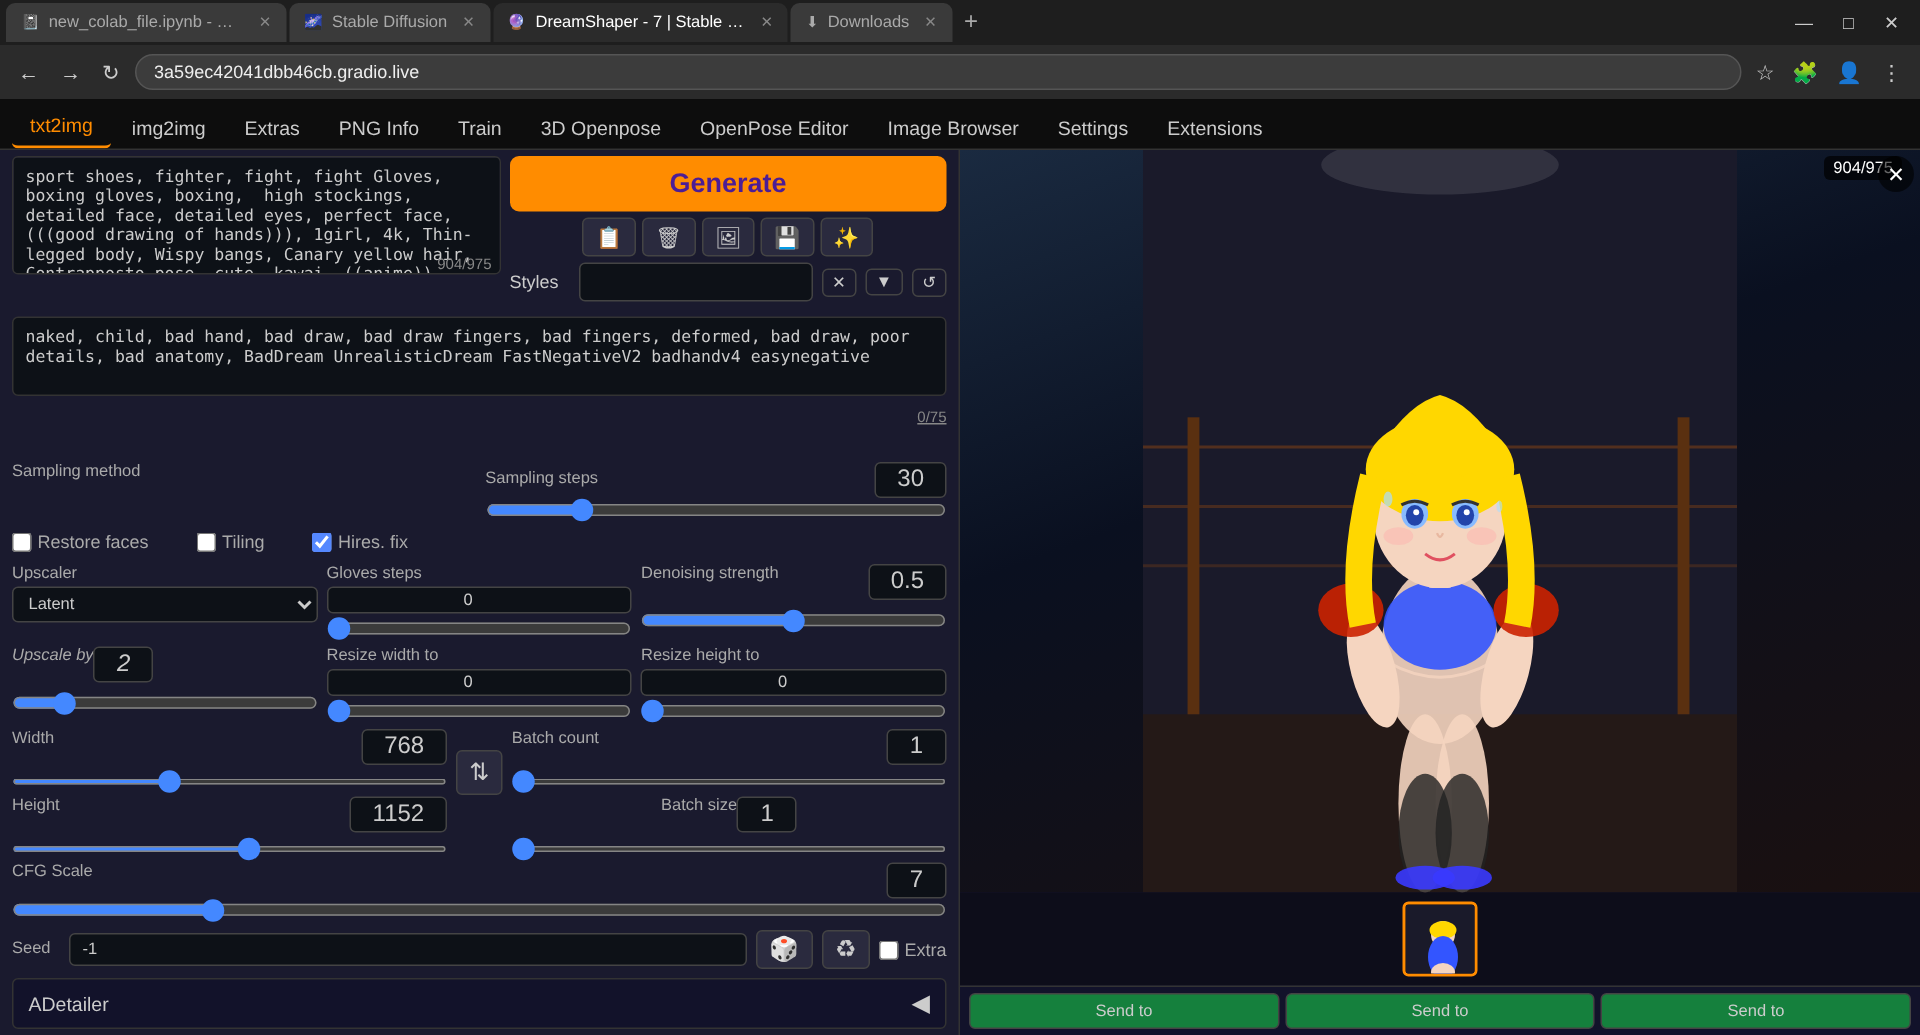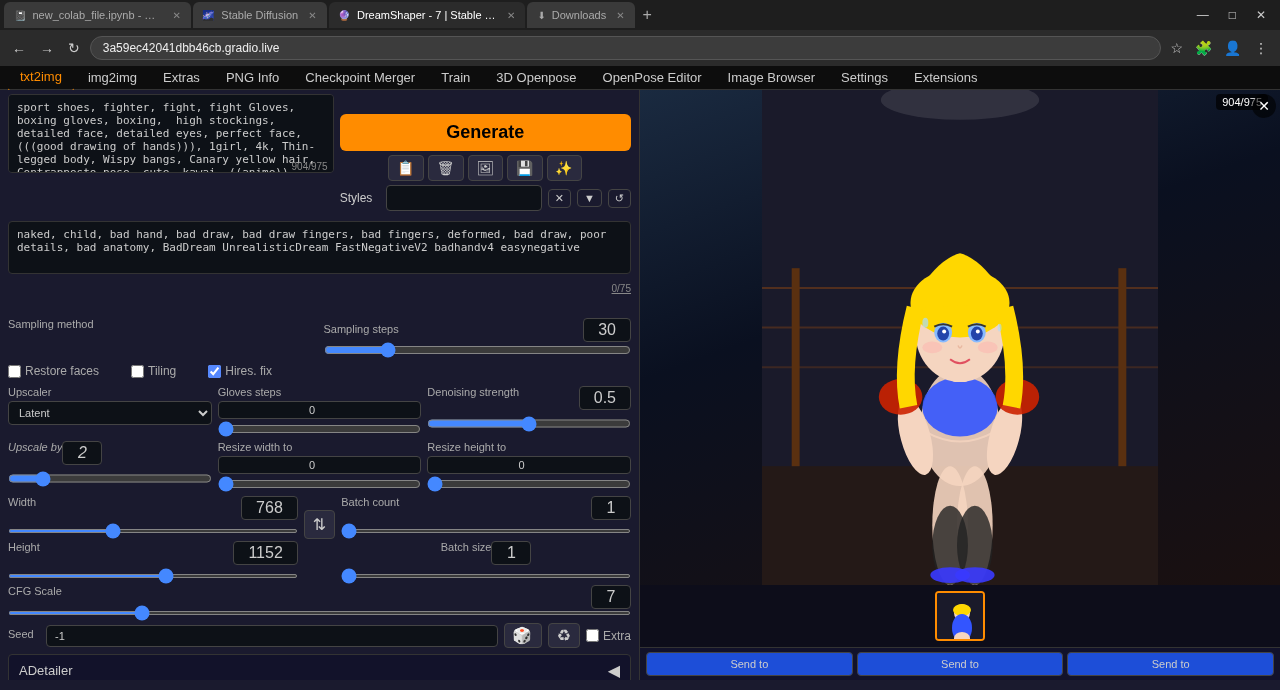--- a/index.html
+++ b/index.html
@@ -115,23 +115,23 @@
       color: #ccc;
       font-size: 12px;
       padding: 0 10px;
       cursor: pointer;
       height: 30px;
     }
 
     
     .app-nav {
       display: flex;
-      align-items: center;
+      align-items: flex-end;
       background: #0d0d0d;
-      height: 24px;
+      height: 34px;
       padding: 0 8px;
       gap: 2px;
       border-bottom: 1px solid #333;
     }
     .app-nav-item {
       padding: 6px 12px;
       font-size: 13px;
       color: #ccc;
       cursor: pointer;
       border-radius: 4px;
@@ -168,29 +168,28 @@
     }
     .prompt-counter {
       position: absolute;
       bottom: 4px;
       right: 6px;
       font-size: 10px;
       color: #888;
     }
     .generate-btn {
       background: #ff8c00;
-      color: #000000;
+      color: #4c1d95;
       border: none;
       border-radius: 6px;
       font-size: 18px;
       font-weight: bold;
       cursor: pointer;
       padding: 8px 24px;
       flex: 1;
-      margin-top: 20px;
     }
     .tool-btn {
       background: #2a2a3e;
       border: 1px solid #444;
       border-radius: 4px;
       color: #ccc;
       font-size: 14px;
       cursor: pointer;
       padding: 4px 8px;
     }
@@ -425,21 +424,21 @@
     
     .action-buttons-row {
       display: flex;
       padding: 4px 6px;
       gap: 4px;
       background: #12122a;
       border-top: 1px solid #333;
     }
     .action-btn {
       flex: 1;
-      background: #1d4ed8;
+      background: #15803d;
       border: 1px solid #444;
       border-radius: 4px;
       color: #ccc;
       font-size: 11px;
       cursor: pointer;
       padding: 5px 4px;
       text-align: center;
     }
     input[type=range] {
       flex: 1;
@@ -518,21 +517,20 @@
       <button class="browser-action-btn">⋮</button>
     </div>
   </div>
 </div>
 
 <div class="app-nav">
   <div class="app-nav-item active">txt2img</div>
   <div class="app-nav-item">img2img</div>
   <div class="app-nav-item">Extras</div>
   <div class="app-nav-item">PNG Info</div>
-  <div class="app-nav-item">Checkpoint Merger</div>
   <div class="app-nav-item">Train</div>
   <div class="app-nav-item">3D Openpose</div>
   <div class="app-nav-item">OpenPose Editor</div>
   <div class="app-nav-item">Image Browser</div>
   <div class="app-nav-item">Settings</div>
   <div class="app-nav-item">Extensions</div>
 </div>
 
 <div class="main-content">
 

